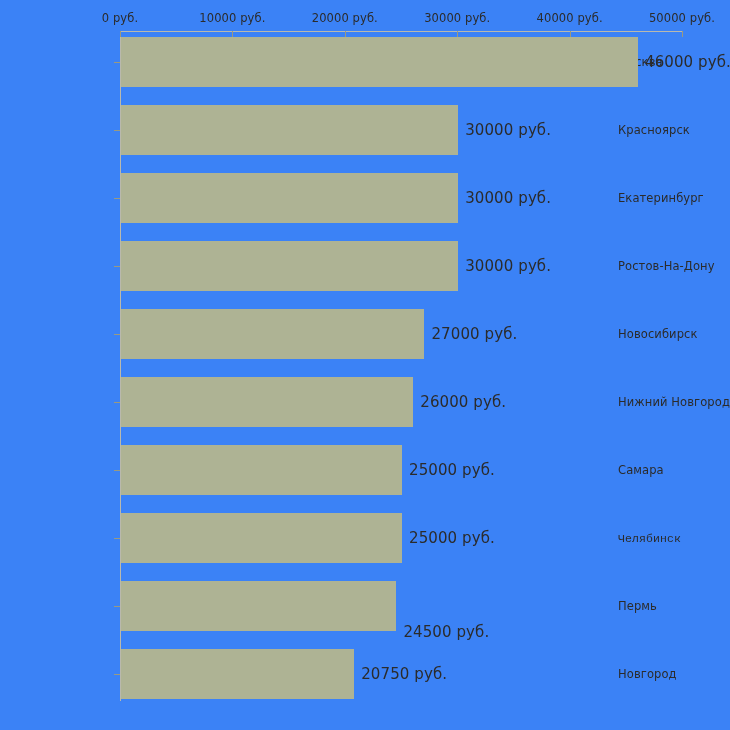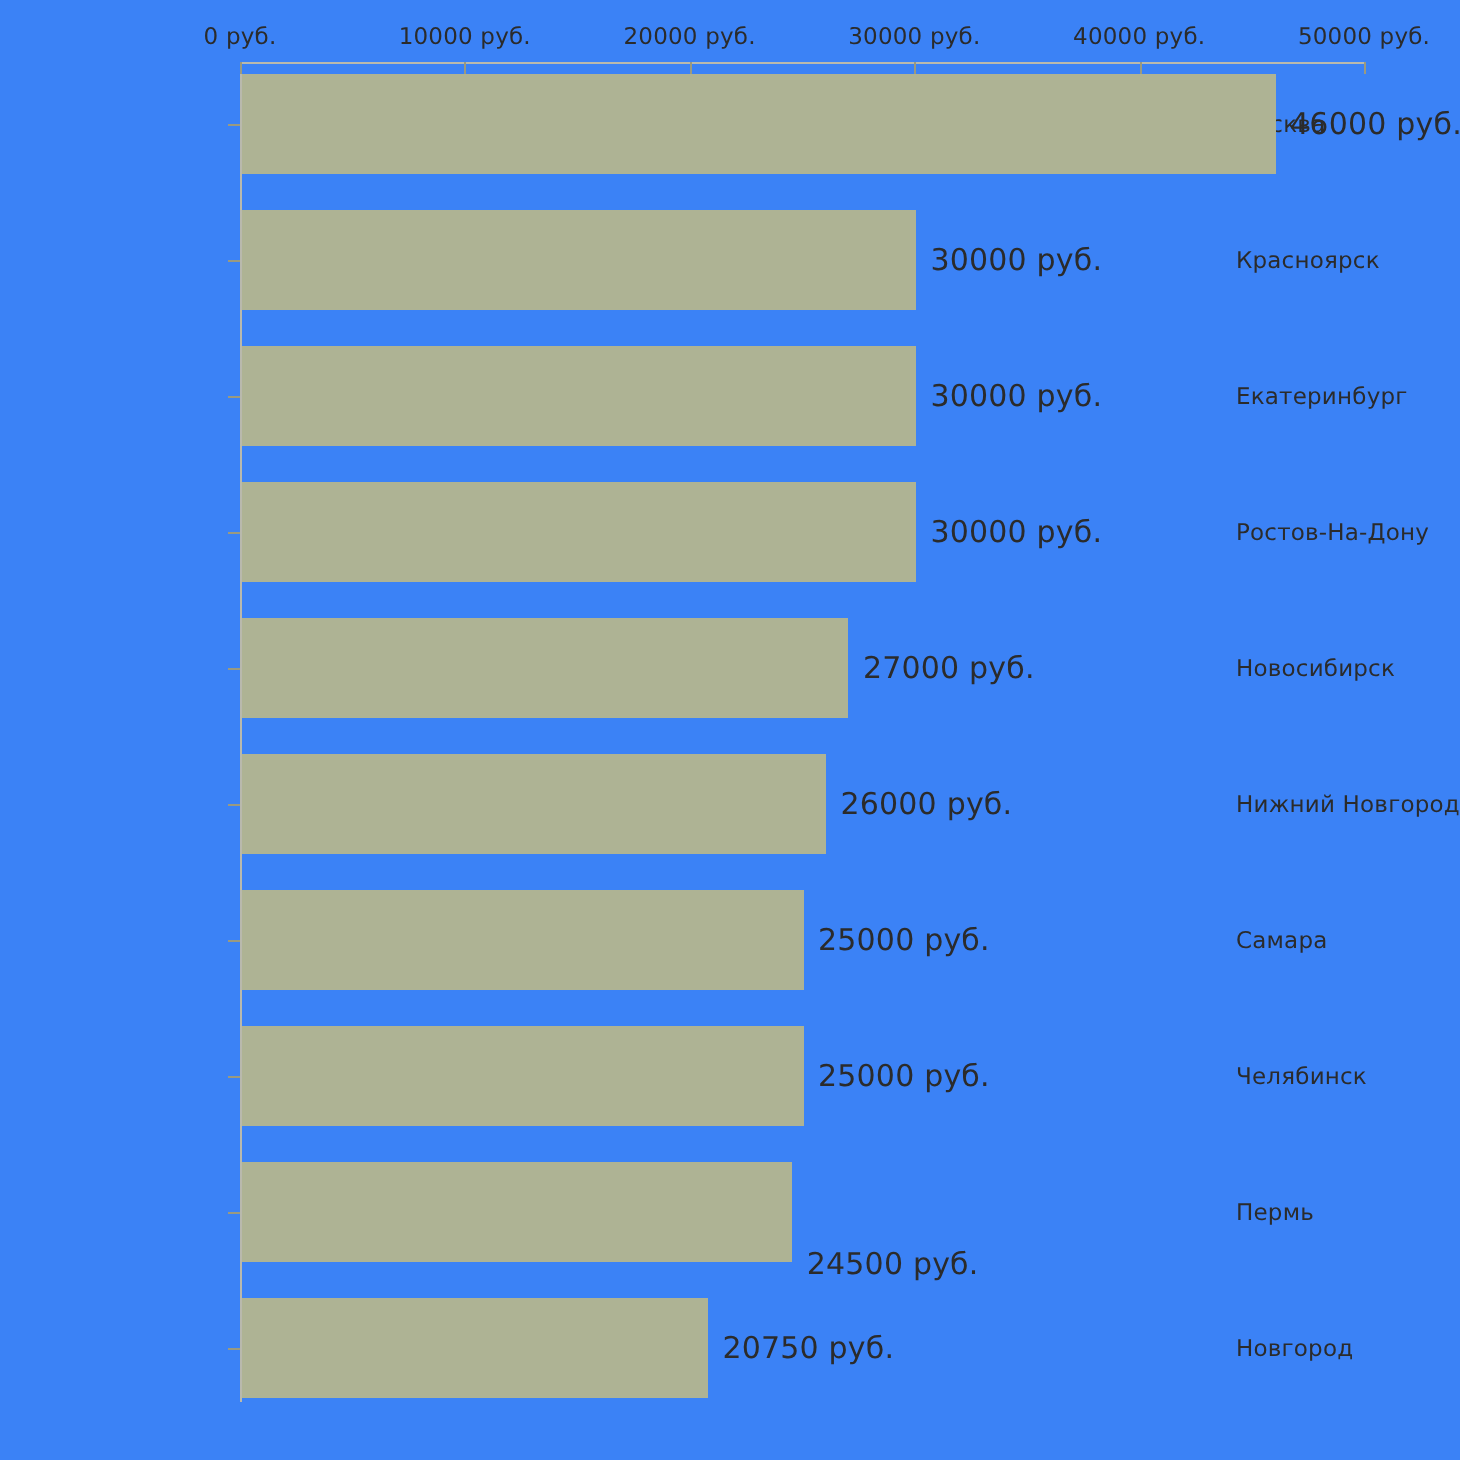--- a/index.html
+++ b/index.html
@@ -120,21 +120,21 @@
       <div class="ytick" style="top: 674px;"></div>
     </div>
   <div id="catlabels">
       <div class="cat-label" style="top: 62px;">Москва</div>
       <div class="cat-label" style="top: 130px;">Красноярск</div>
       <div class="cat-label" style="top: 198px;">Екатеринбург</div>
       <div class="cat-label" style="top: 266px;">Ростов-На-Дону</div>
       <div class="cat-label" style="top: 334px;">Новосибирск</div>
       <div class="cat-label" style="top: 402px;">Нижний Новгород</div>
       <div class="cat-label" style="top: 470px;">Самара</div>
-      <div class="cat-label" style="top: 538px;">Челябинск</div>
+      <div class="cat-label" style="top: 538px; font-family: Liberation Mono, monospace;">Челябинск</div>
       <div class="cat-label" style="top: 606px;">Пермь</div>
       <div class="cat-label" style="top: 674px;">Новгород</div>
     </div>
   <div id="bars">
       <div class="bar" title="Москва 46000 руб." style="top: 37px; height: 50px; width: 517.04px; background: rgb(174, 179, 148);"></div>
       <div class="bar-value" style="left: 645.04px; top: 62px;">46000 руб.</div>
       <div class="bar" title="Красноярск 30000 руб." style="top: 105px; height: 50px; width: 337.2px; background: rgb(174, 179, 148);"></div>
       <div class="bar-value" style="left: 465.2px; top: 130px;">30000 руб.</div>
       <div class="bar" title="Екатеринбург 30000 руб." style="top: 173px; height: 50px; width: 337.2px; background: rgb(174, 179, 148);"></div>
       <div class="bar-value" style="left: 465.2px; top: 198px;">30000 руб.</div>

